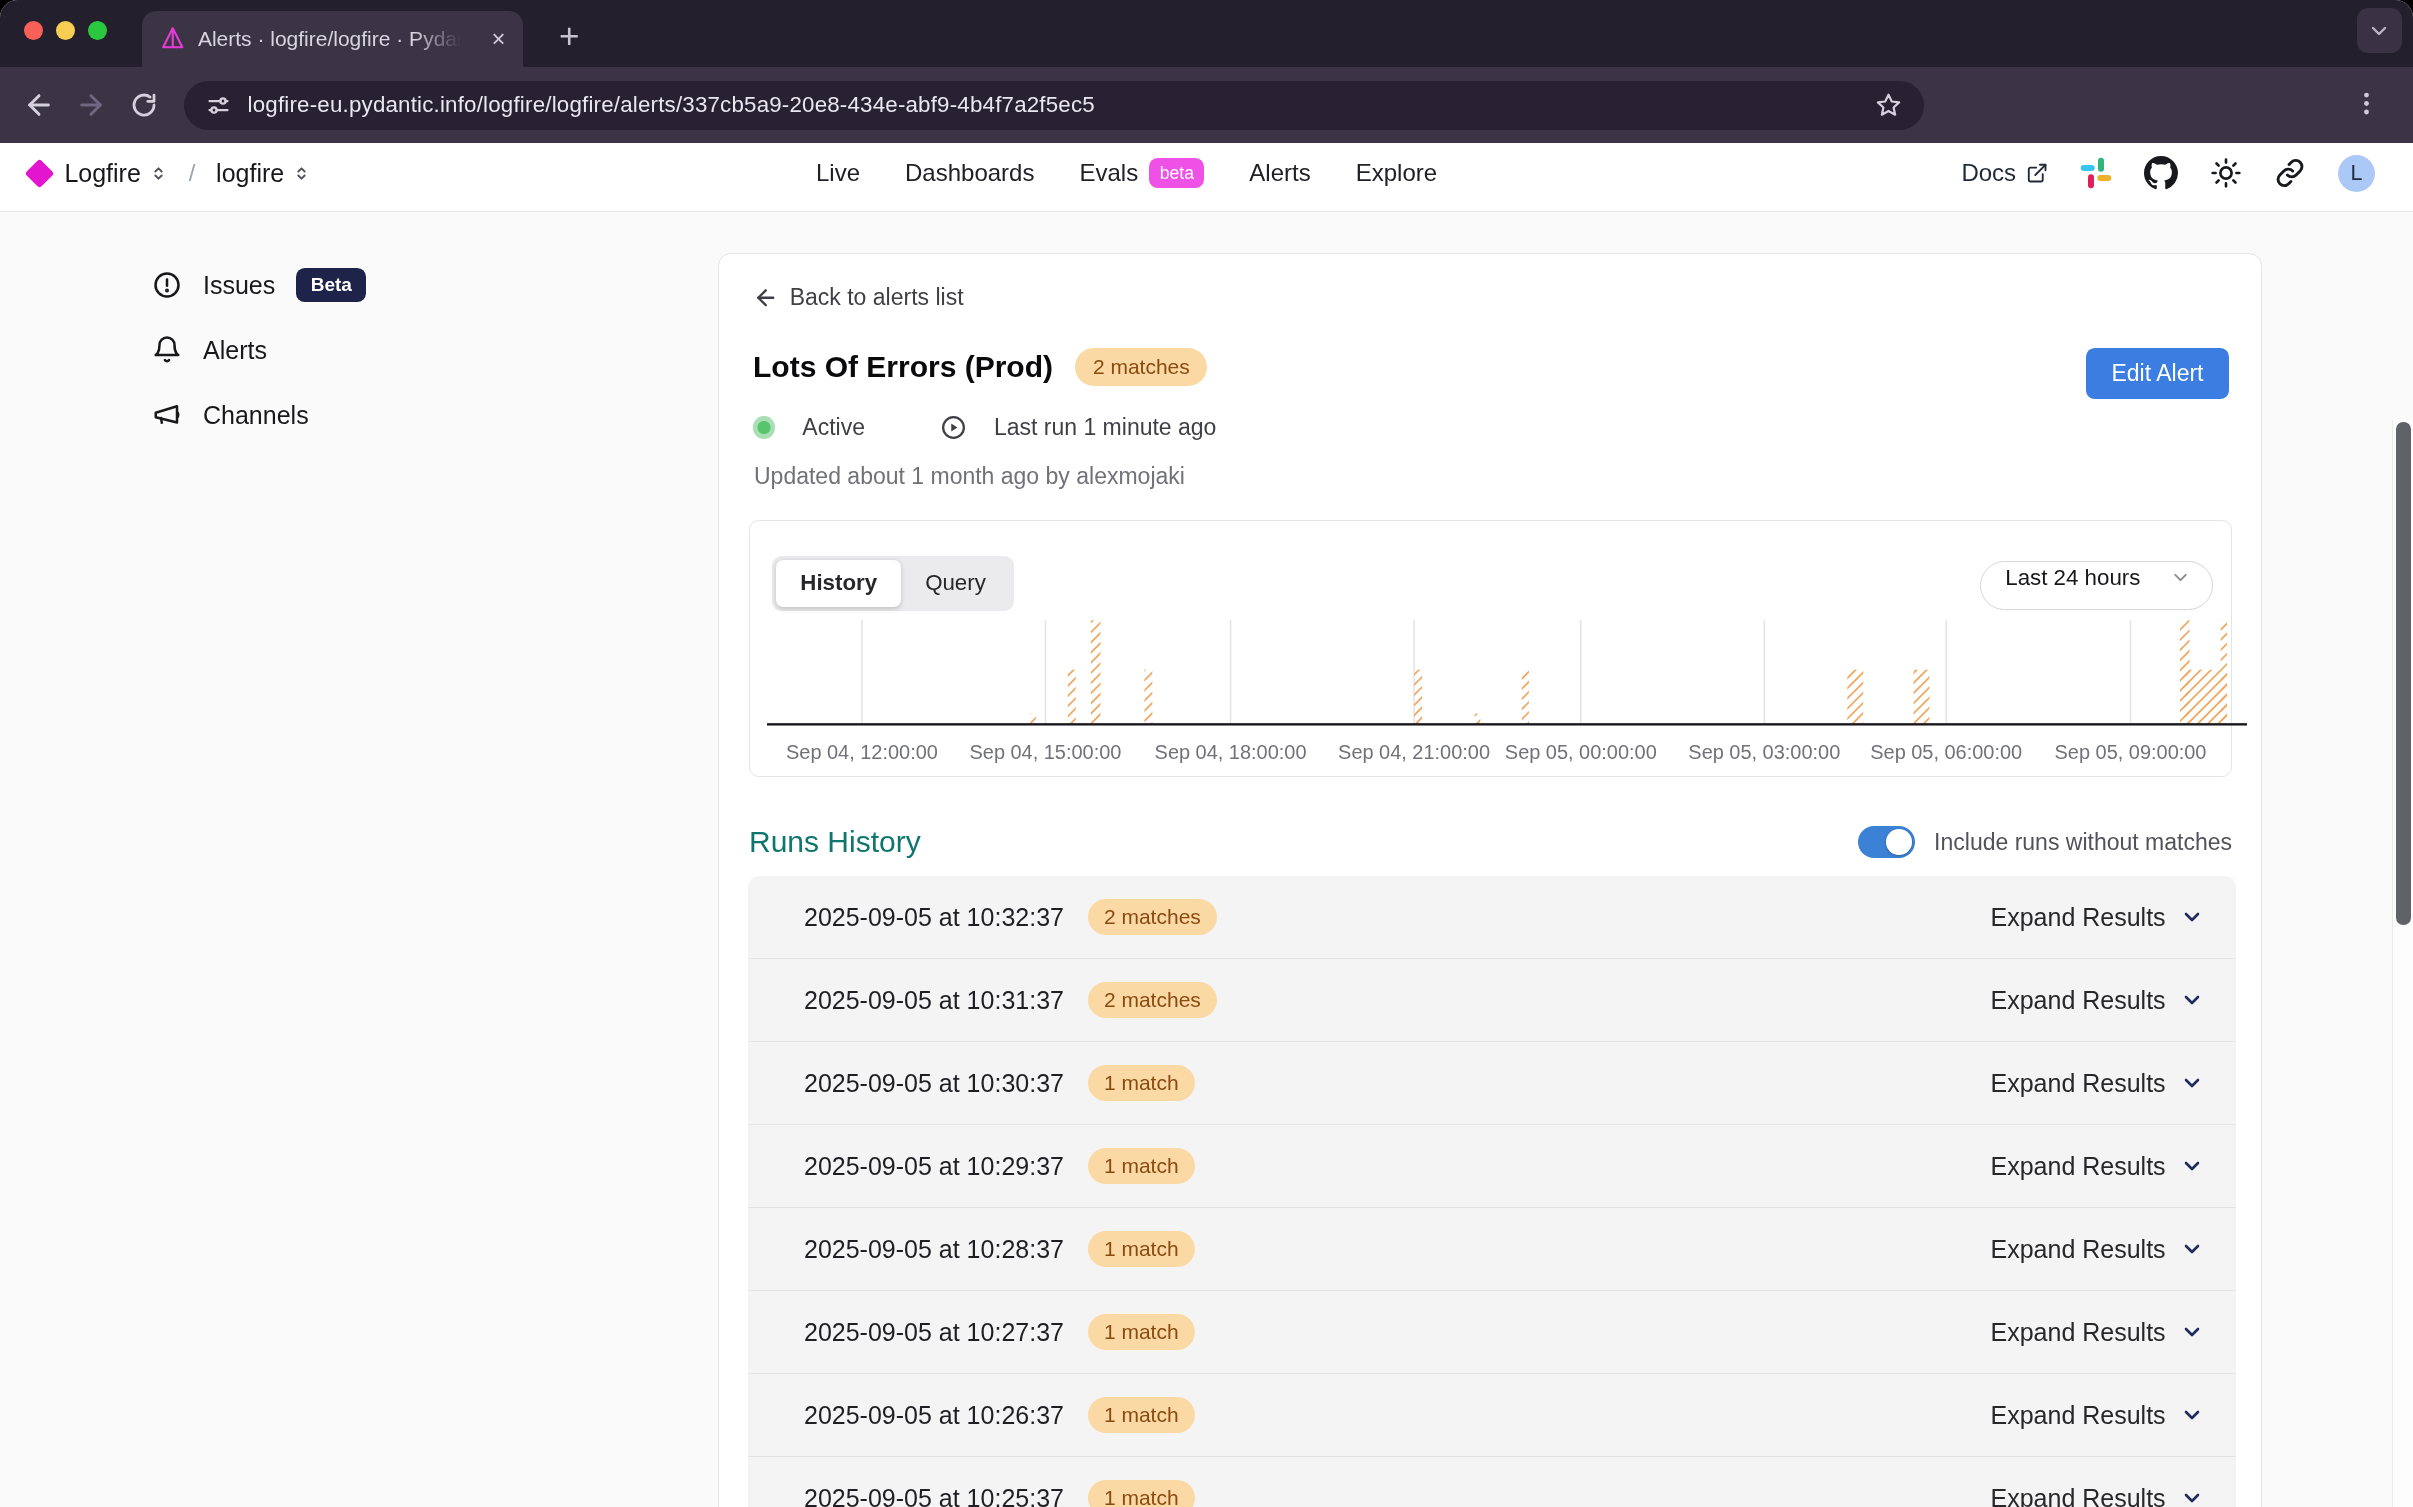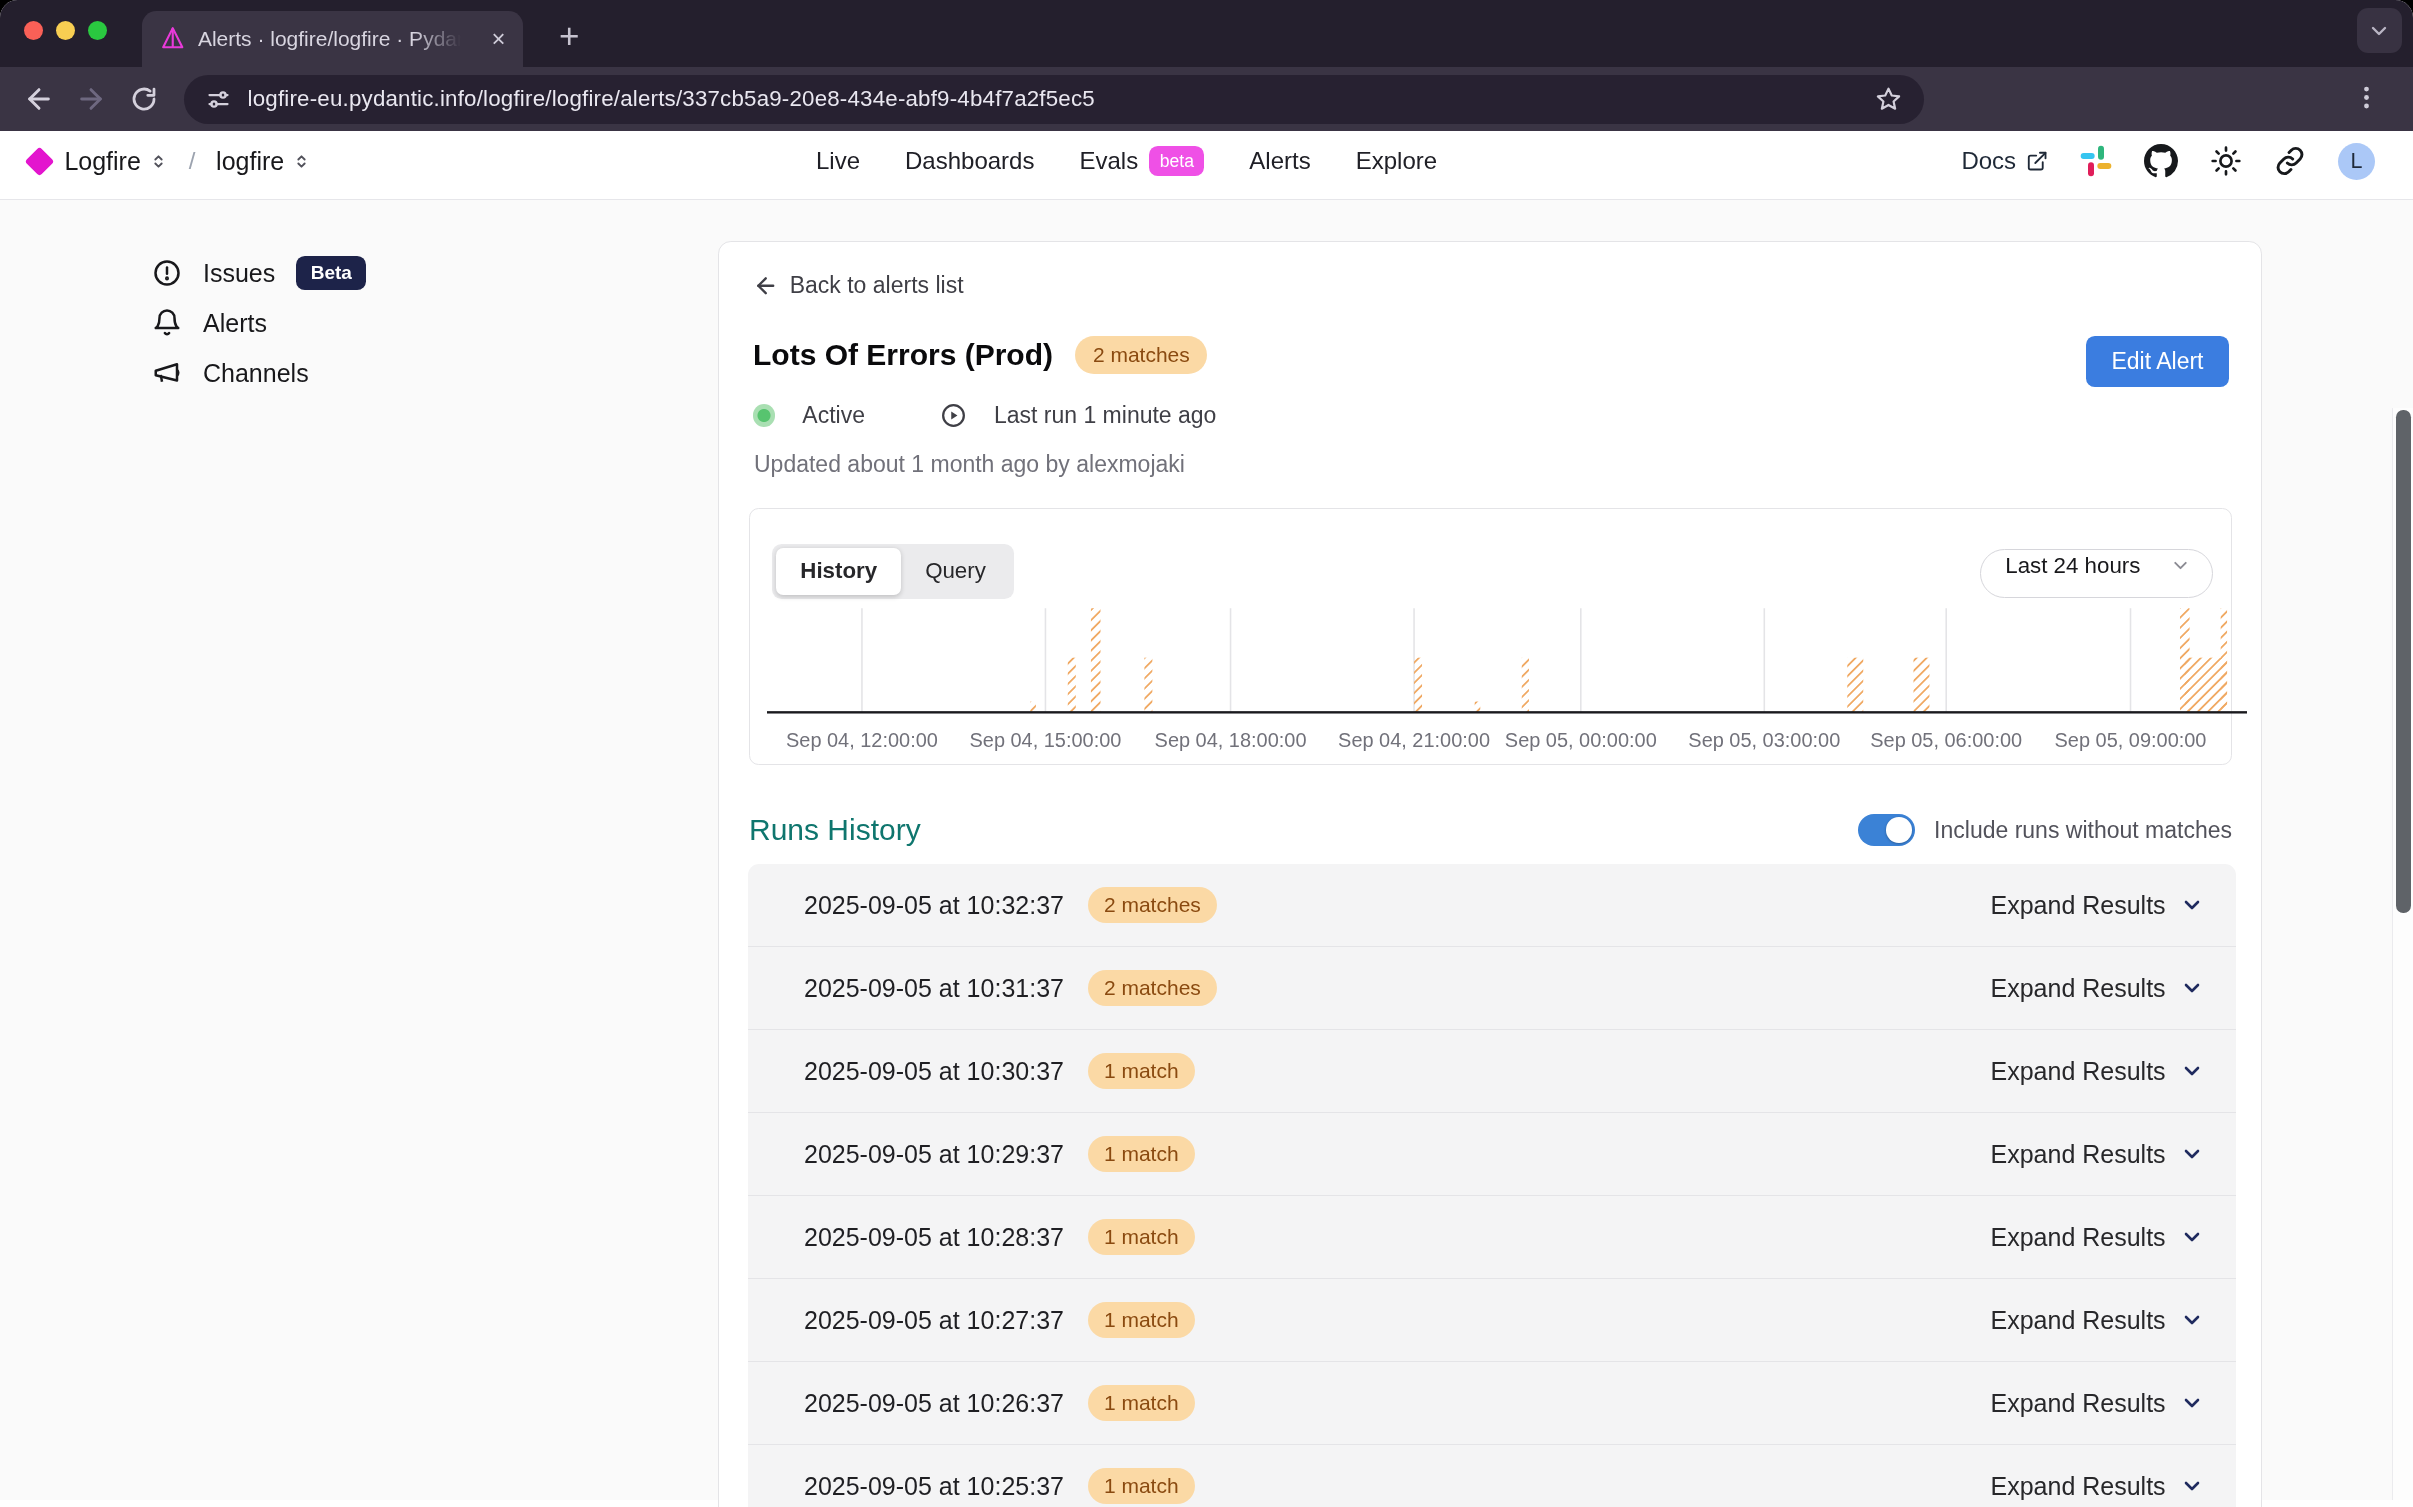--- a/index.html
+++ b/index.html
@@ -19,21 +19,21 @@
   .tab { position:absolute; left:142px; top:11.2px; width:381px; height:56px; background:#3a3444;
     border-radius:14.4px 14.4px 0 0; display:flex; align-items:center; padding:0 17.6px; gap:12.8px; }
   .tab-fav { flex:0 0 auto; }
   .tab-title { font-size:21px; color:#d8d5e0; white-space:nowrap; overflow:hidden; max-width:263px;
     -webkit-mask-image:linear-gradient(90deg,#000 82%,transparent); mask-image:linear-gradient(90deg,#000 82%,transparent); }
   .tab-close { margin-left:auto; color:#cfccd9; font-size:24px; line-height:1; cursor:default; }
   .newtab { position:absolute; left:559px; top:17.6px; color:#c6c2cf; font-size:35px; line-height:1; font-weight:300; }
   .win-chev { position:absolute; right:11.2px; top:8px; width:45px; height:45px; border-radius:11.2px;
     background:#383242; display:flex; align-items:center; justify-content:center; }
 
-  .toolbar { position:relative; height:64px; background:#3a3444; display:flex; align-items:center; padding:0 21px; }
+  .toolbar { position:relative; height:76px; background:#3a3444; display:flex; align-items:center; padding:0 21px; }
   .navbtn { width:35px; height:35px; display:flex; align-items:center; justify-content:center; margin-right:17.6px; }
   .urlbar { width:1740px; height:49px; background:#272131; border-radius:25px; display:flex;
     align-items:center; padding:0 21px; gap:16px; margin-left:4.8px; }
   .url-text { font-size:22.3px; color:#e9e7f0; letter-spacing:0.2px; white-space:nowrap; }
   .urlbar .spacer { flex:1; }
   .dots { margin-left:auto; margin-right:11.2px; }
 
   
   .appheader { position:relative; height:69px; background:#fff; border-bottom:0.8px solid #e6e6ea;
     display:flex; align-items:center; padding:0 38px 8px 29px; }
@@ -44,21 +44,21 @@
   .mainnav { position:absolute; left:816px; display:flex; align-items:center; gap:45px; }
   .nav-item { font-size:24px; color:#202027; display:flex; align-items:center; gap:11.2px; }
   .beta-pill { background:#ef50e6; color:#fff; font-size:17.6px; padding:4.8px 10.4px; border-radius:8.8px; }
   .hdr-right { margin-left:auto; display:flex; align-items:center; gap:32px; }
   .docs { display:flex; align-items:center; gap:9.6px; font-size:24px; color:#1f2937; }
   .avatar { width:37px; height:37px; border-radius:50%; background:#abc8f7; color:#1f2a3a;
     display:flex; align-items:center; justify-content:center; font-size:21.5px; }
 
   
   .page { position:relative; height:1300px; background:#fafafa; }
-  .sidebar { position:absolute; left:152px; top:49px; display:flex; flex-direction:column; gap:2px; }
+  .sidebar { position:absolute; left:152px; top:49px; display:flex; flex-direction:column; gap:17px; }
   .side-item { display:flex; align-items:center; gap:21px; height:48px; font-size:25px; color:#18181b; }
   .navy-pill { background:#1d2349; color:#fff; font-size:19px; font-weight:600; padding:5.6px 14.4px; border-radius:8.8px; }
 
   .card { position:absolute; left:718px; top:41px; width:1544px; height:1357px; background:#fff;
     border:0.8px solid #e4e4e7; border-radius:12.8px; }
   .back-row { position:absolute; top:30px; left:34px; display:flex; align-items:center; gap:11.2px;
     font-size:23px; color:#3f3f46; }
   .title-row { position:absolute; top:94px; left:34px; display:flex; align-items:center; gap:22.3px; }
   .alert-title { font-size:30px; font-weight:700; color:#0a0a0c; }
   .match-badge { background:#fbd9a5; color:#8a4a10; font-size:21px; padding:7.2px 17.6px; border-radius:797px; white-space:nowrap; }

